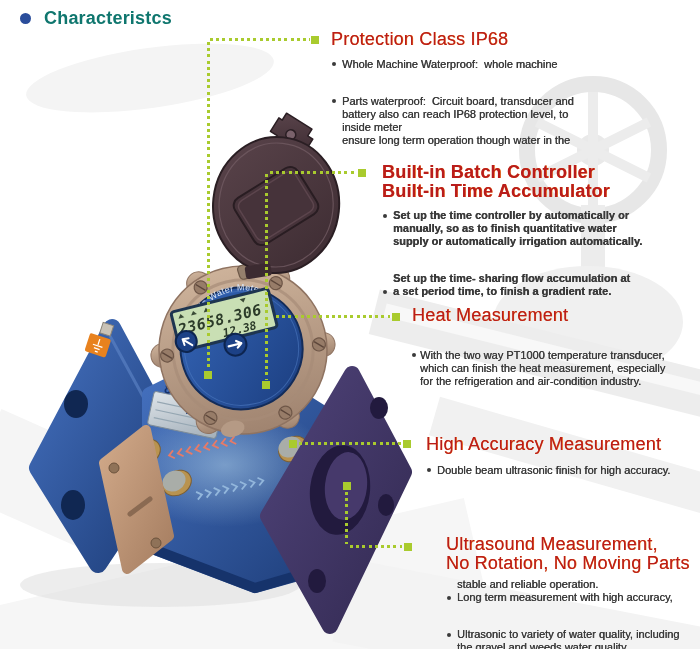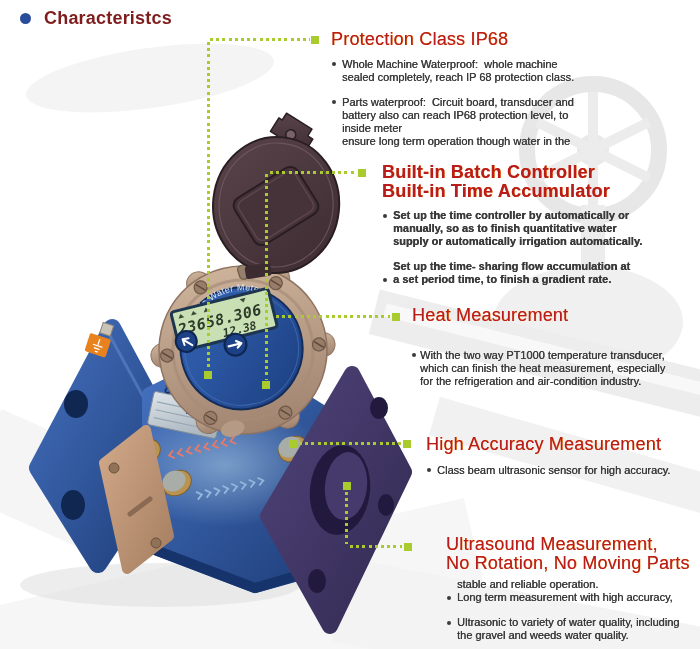--- a/index.html
+++ b/index.html
@@ -11,28 +11,28 @@
   #device{position:absolute;left:10px;top:95px;z-index:2;}
   
   .lh{position:absolute;height:3px;z-index:5;
       background-image:repeating-linear-gradient(90deg,#A9CB2E 0 3px,transparent 3px 6.2px);}
   .lv{position:absolute;width:3px;z-index:5;
       background-image:repeating-linear-gradient(180deg,#A9CB2E 0 3px,transparent 3px 6.2px);}
   .sq{position:absolute;width:8px;height:8px;background:#A9CB2E;z-index:5;}
   
   .page-head{position:absolute;left:20px;top:8px;z-index:6;display:flex;align-items:center;}
   .head-dot{width:11px;height:11px;border-radius:50%;background:#2A4D9B;margin-right:13px;}
-  .head-title{font-size:18px;font-weight:700;color:#7f1d1d;letter-spacing:.2px;}
+  .head-title{font-size:18px;font-weight:700;color:#0f766e;letter-spacing:.2px;}
   
   .feature{position:absolute;z-index:6;}
   .f-title{font-size:18px;line-height:18.5px;color:#b91c1c;letter-spacing:.2px;
            text-shadow:.3px 0 0 #F6891E;white-space:pre;}
   .bullets{margin-top:9px;}
   .bullet{position:relative;}
-  .bullet + .bullet{margin-top:12px;}
+  .bullet + .bullet{margin-top:24px;}
   .b-line{position:relative;font-size:11px;line-height:13px;color:#3A3A3A;
           padding-left:11px;white-space:pre;text-shadow:.3px 0 0 #3A3A3A;}
   .dot{position:absolute;left:1px;top:4.5px;width:4px;height:4px;border-radius:50%;background:#3A3A3A;}
 </style>
 </head>
 <body>
 
 <div id="canvas">
 
   <svg id="bg-art" width="700" height="649" viewBox="0 0 700 649">
@@ -263,21 +263,20 @@
   <div class="page-head">
     <span class="head-dot"></span>
     <span class="head-title">Characteristcs</span>
   </div>
 
   <div class="feature" style="left:331px;top:30px;">
     <div class="f-title">Protection Class IP68</div>
     <div class="bullets">
       <div class="bullet">
         <div class="b-line"><span class="dot"></span><span>Whole Machine Waterproof:  whole machine</span></div>
-        <div class="b-line"><span>sealed completely, reach IP 68 protection class.</span></div>
       </div>
       <div class="bullet">
         <div class="b-line"><span class="dot"></span><span>Parts waterproof:  Circuit board, transducer and</span></div>
         <div class="b-line"><span>battery also can reach IP68 protection level, to</span></div>
         <div class="b-line"><span>inside meter</span></div>
         <div class="b-line"><span>ensure long term operation though water in the</span></div>
       </div>
     </div>
   </div>
 
@@ -305,21 +304,21 @@
         <div class="b-line" style="padding-left:8px;"><span>which can finish the heat measurement, especially</span></div>
         <div class="b-line" style="padding-left:8px;"><span>for the refrigeration and air-condition industry.</span></div>
       </div>
     </div>
   </div>
 
   <div class="feature" style="left:426px;top:435px;">
     <div class="f-title">High Accuracy Measurement</div>
     <div class="bullets" style="margin-top:10px;">
       <div class="bullet">
-        <div class="b-line"><span class="dot"></span><span>Class beam ultrasonic sensor for high accuracy.</span></div>
+        <div class="b-line"><span class="dot"></span><span>Double beam ultrasonic finish for high accuracy.</span></div>
       </div>
     </div>
   </div>
 
   <div class="feature" style="left:446px;top:535px;">
     <div class="f-title">Ultrasound Measurement,</div>
     <div class="f-title">No Rotation, No Moving Parts</div>
     <div class="bullets" style="margin-top:6px;">
       <div class="bullet">
         <div class="b-line"><span>stable and reliable operation.</span></div>

